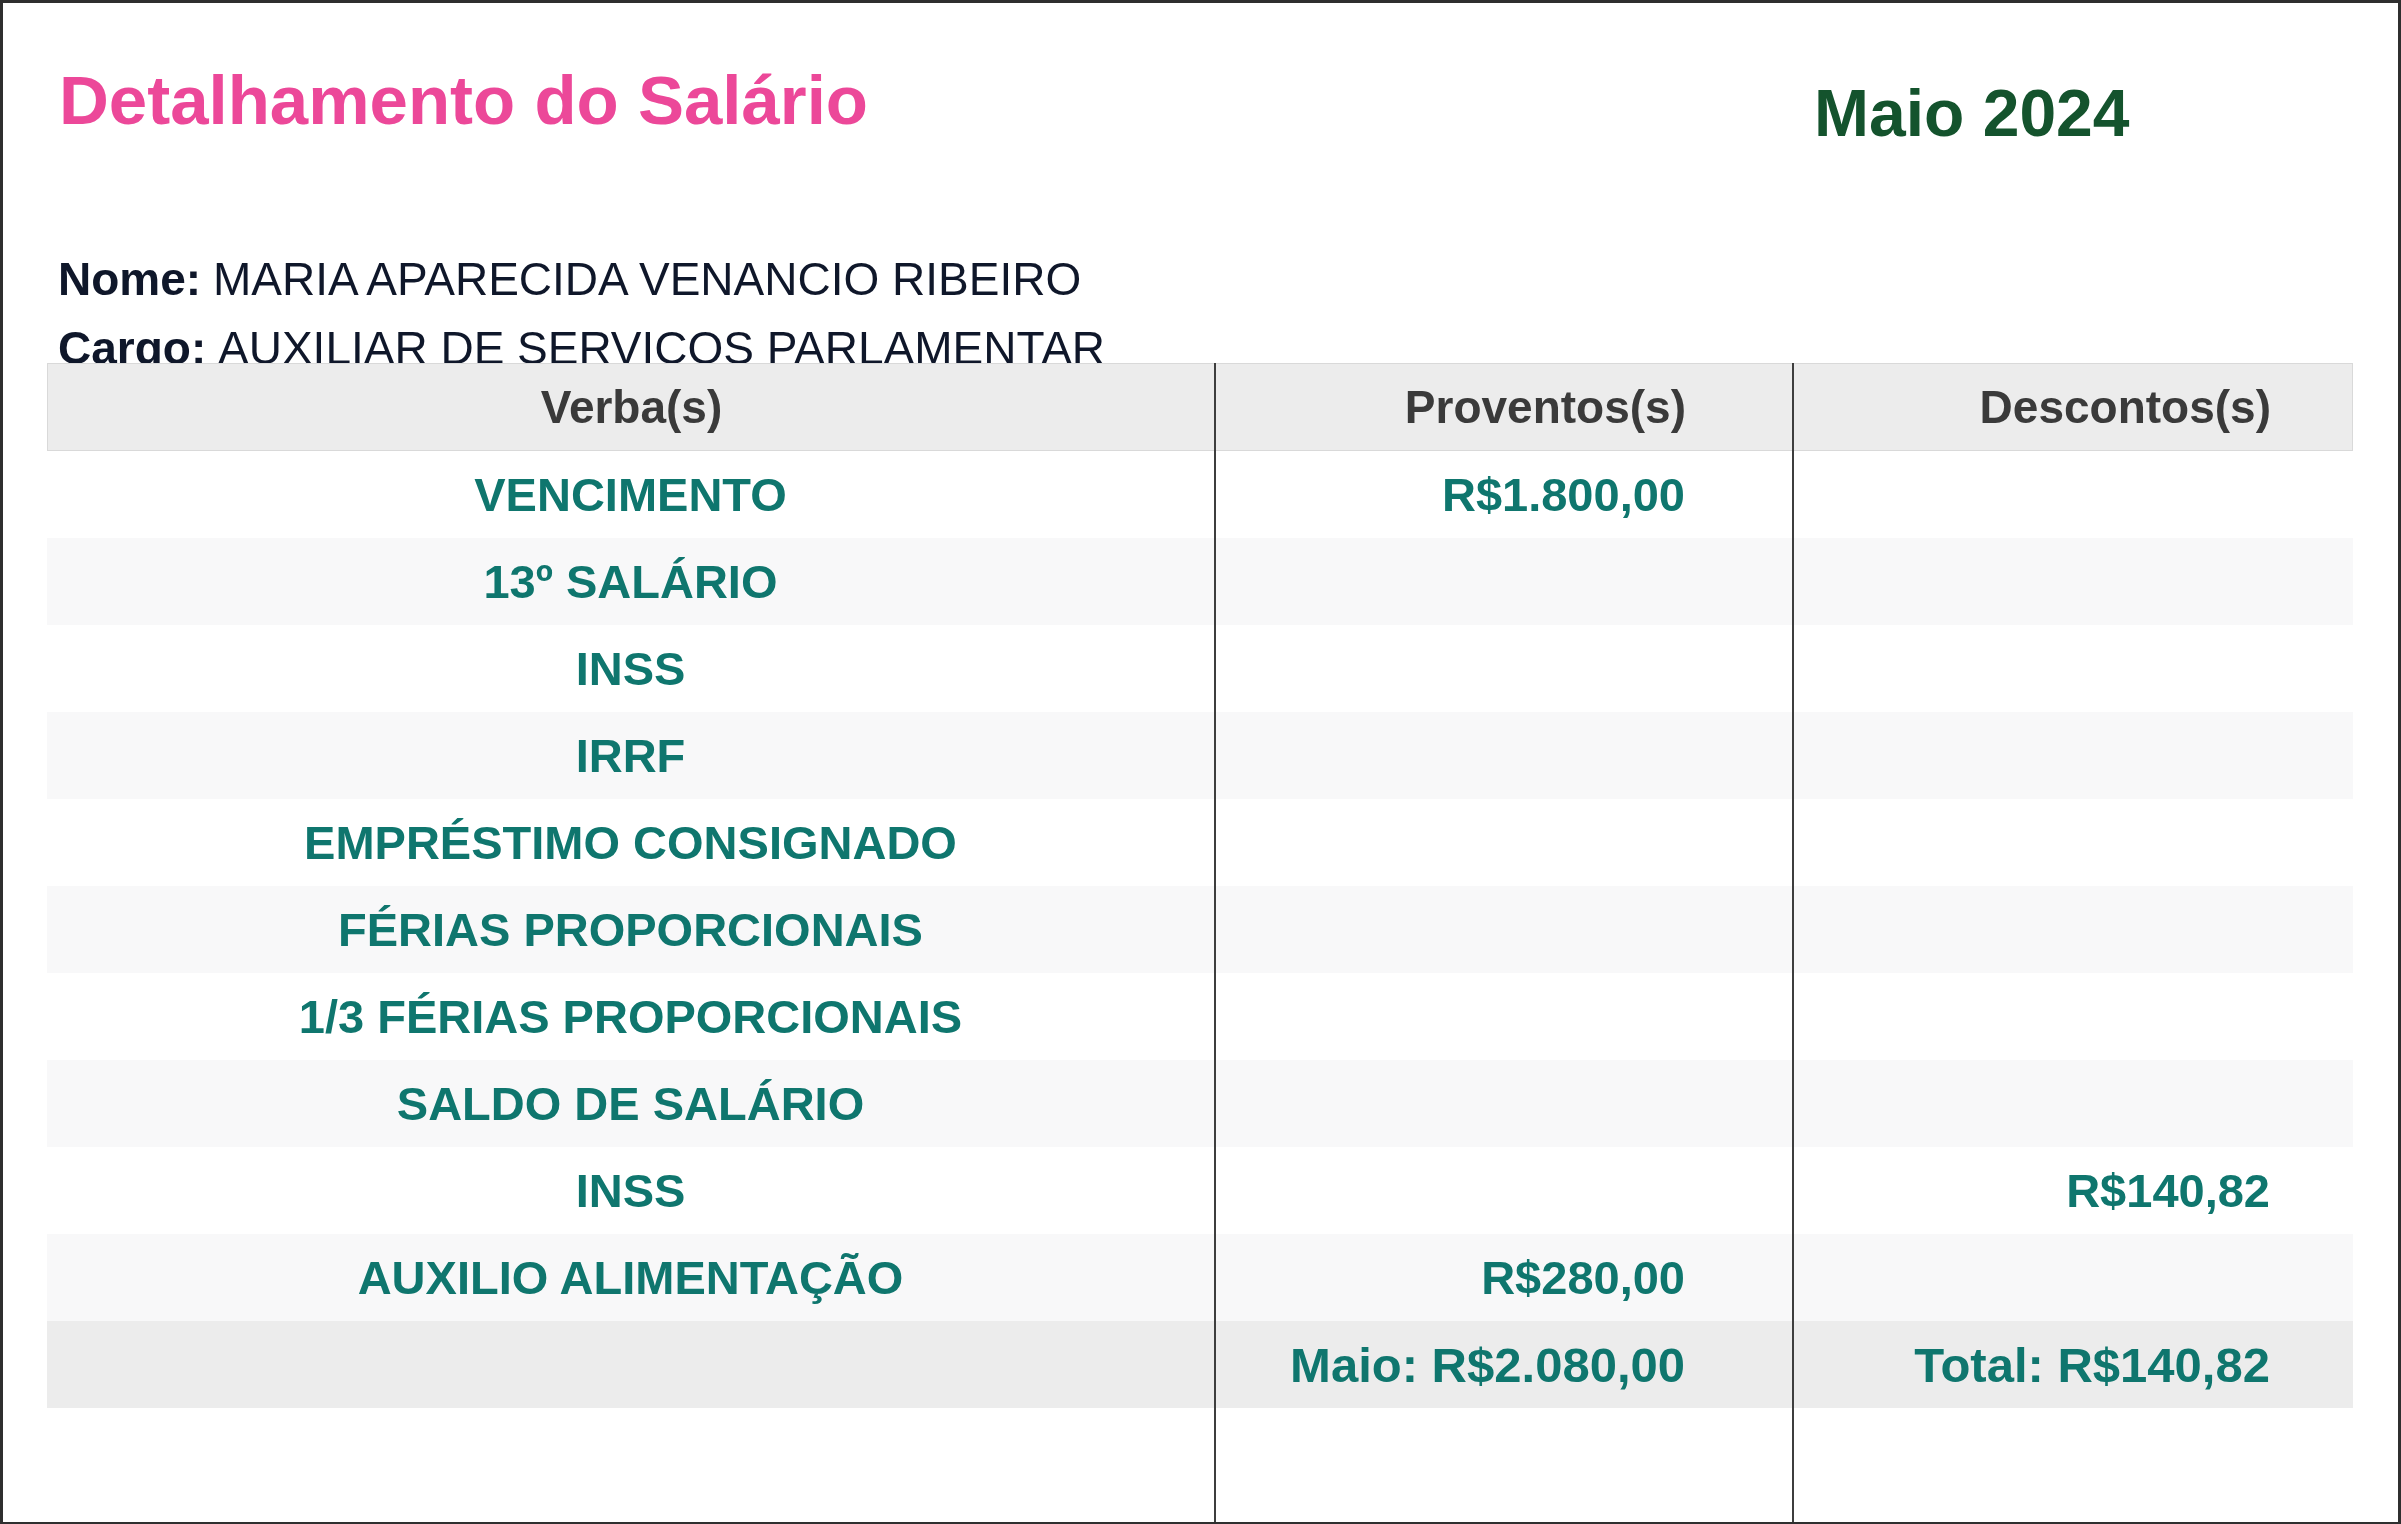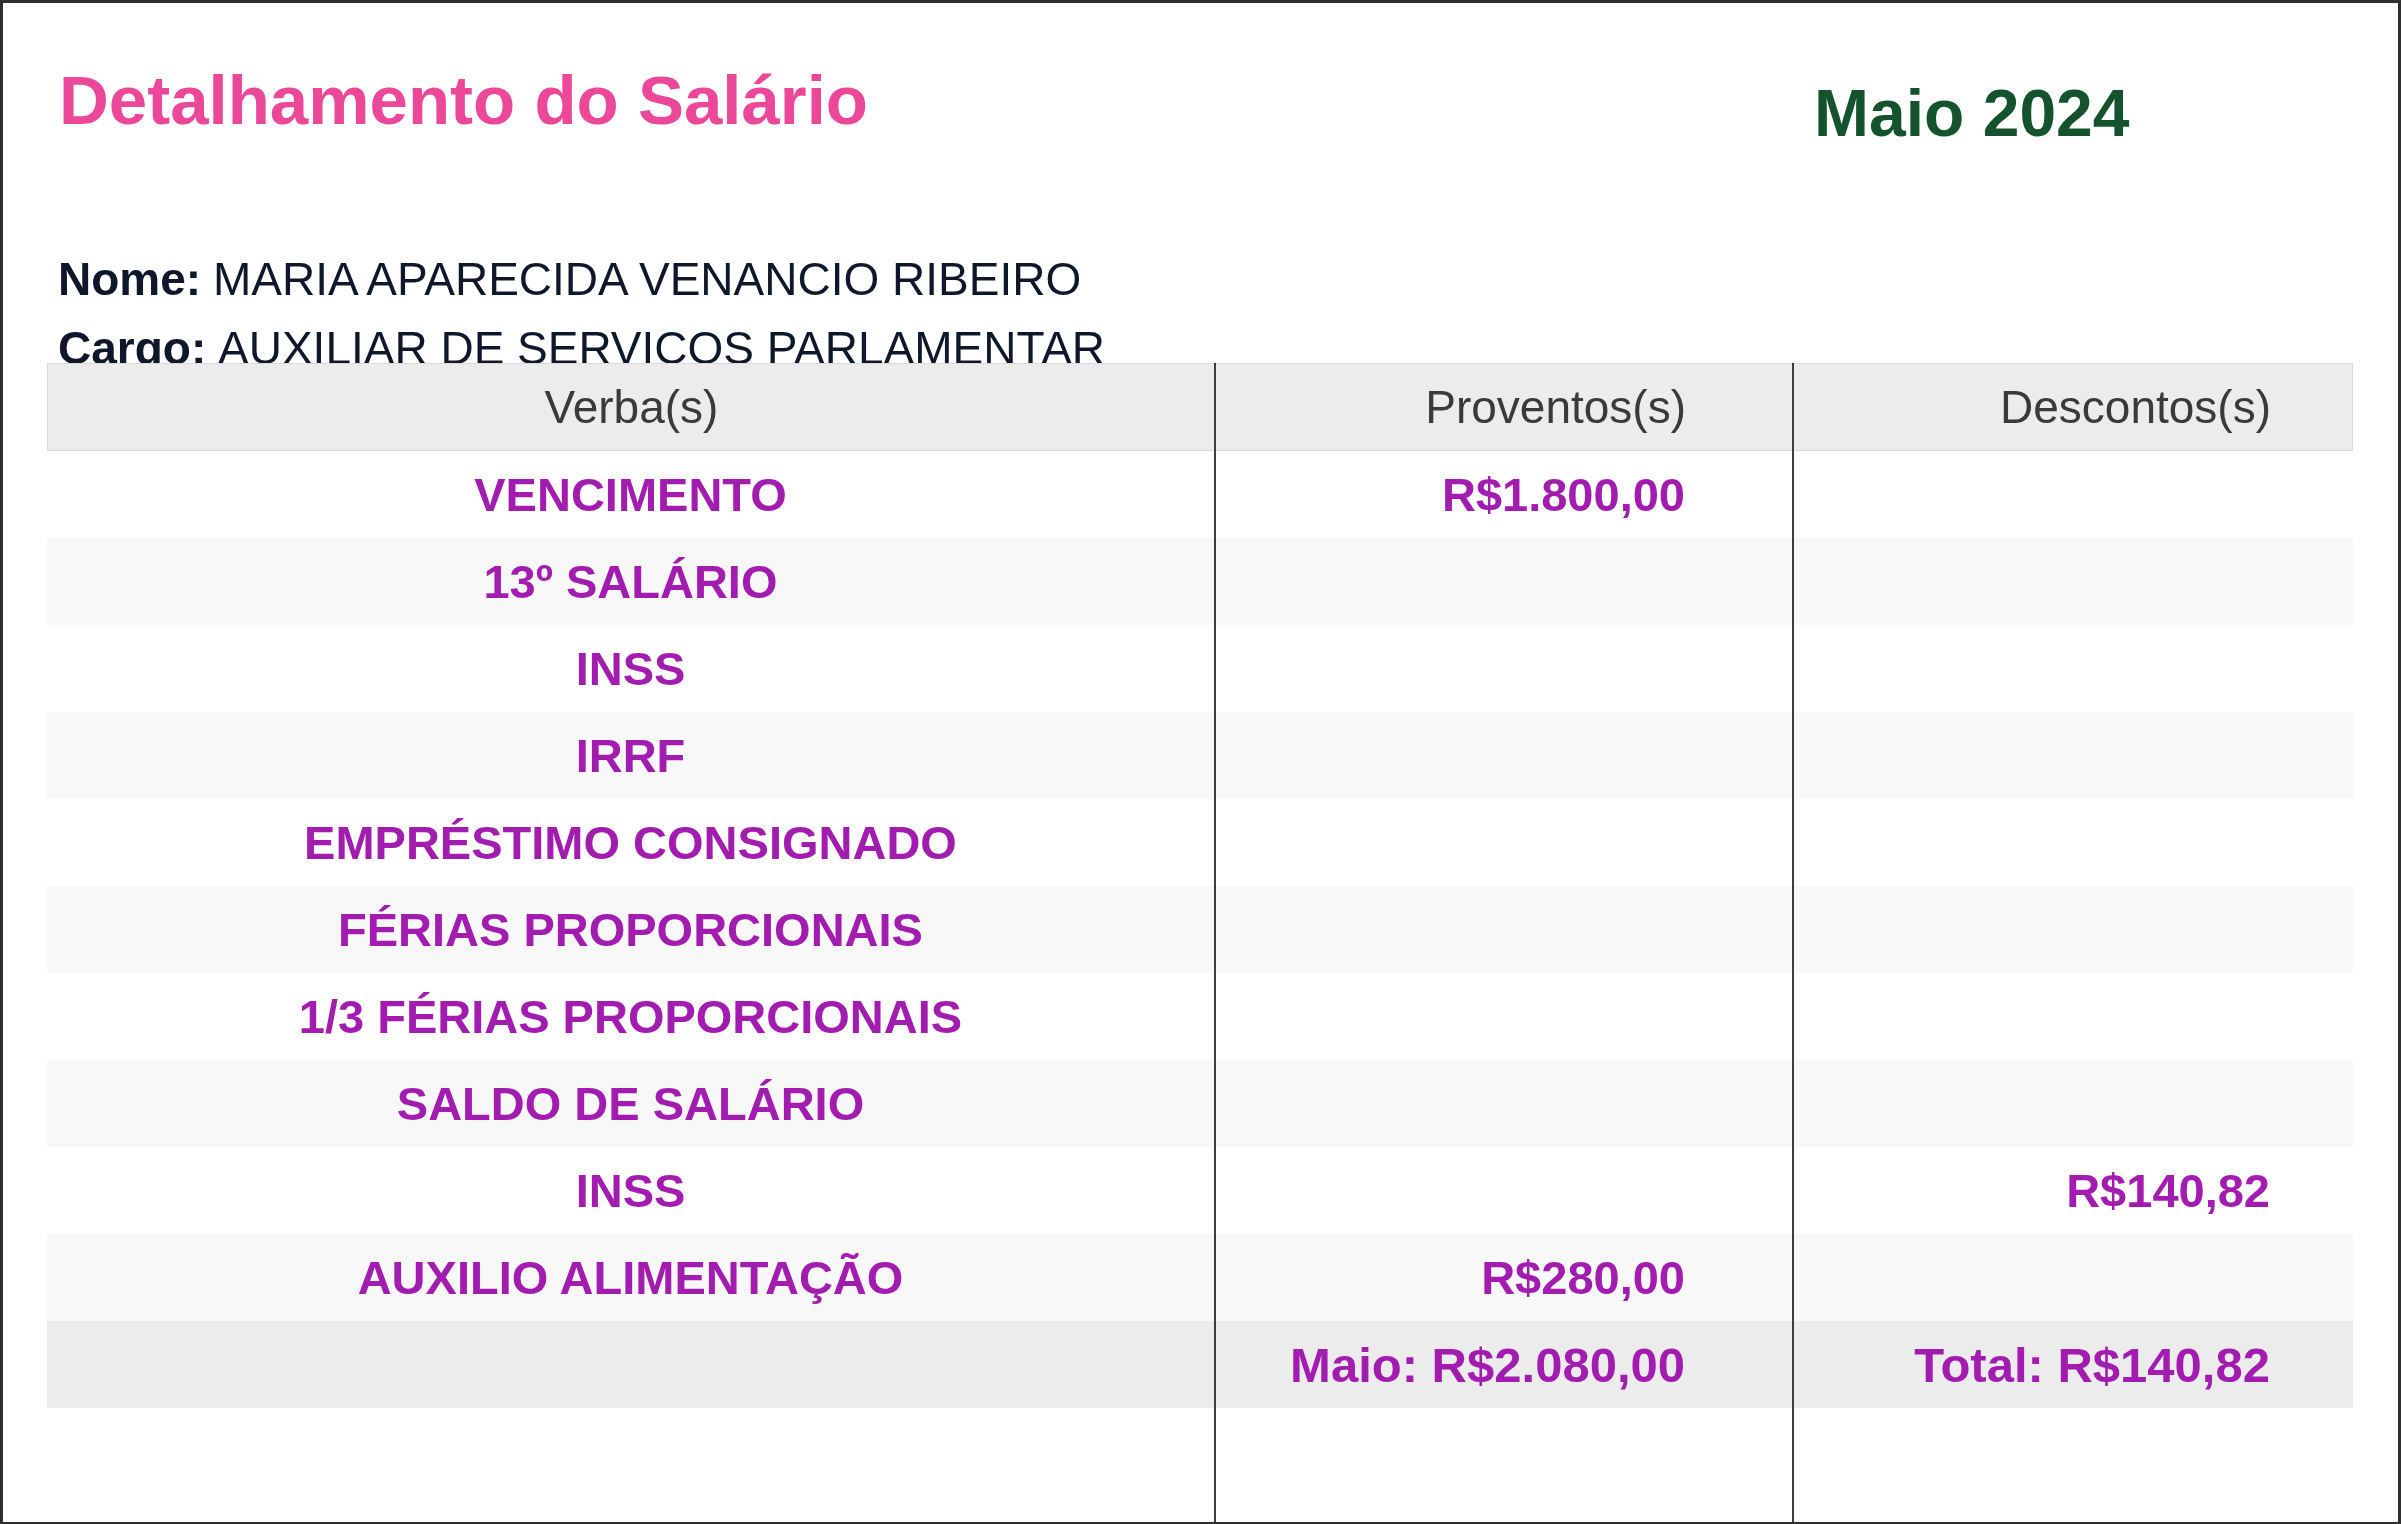--- a/index.html
+++ b/index.html
@@ -77,29 +77,29 @@
   }
   .trow.total {
     background: #ececec;
   }
   .cell {
     display: flex;
     align-items: center;
     box-sizing: border-box;
     font-size: 47px;
     font-weight: bold;
-    color: #a21caf;
+    color: #0f766e;
     white-space: nowrap;
     overflow: hidden;
   }
   .c1 { width: 1167px; justify-content: center; text-align: center; }
   .c2 { width: 514px;  justify-content: flex-end; padding-right: 43px; text-align: right; }
   .c3 { width: 561px;  justify-content: flex-end; padding-right: 19px; text-align: right; }
   .thead .cell {
-    font-weight: normal;
+    font-weight: bold;
     font-size: 46px;
     color: #3a3a3a;
   }
   .total .cell {
     font-size: 49px;
   }
   .divider {
     position: absolute;
     top: 0;
     bottom: 0;

